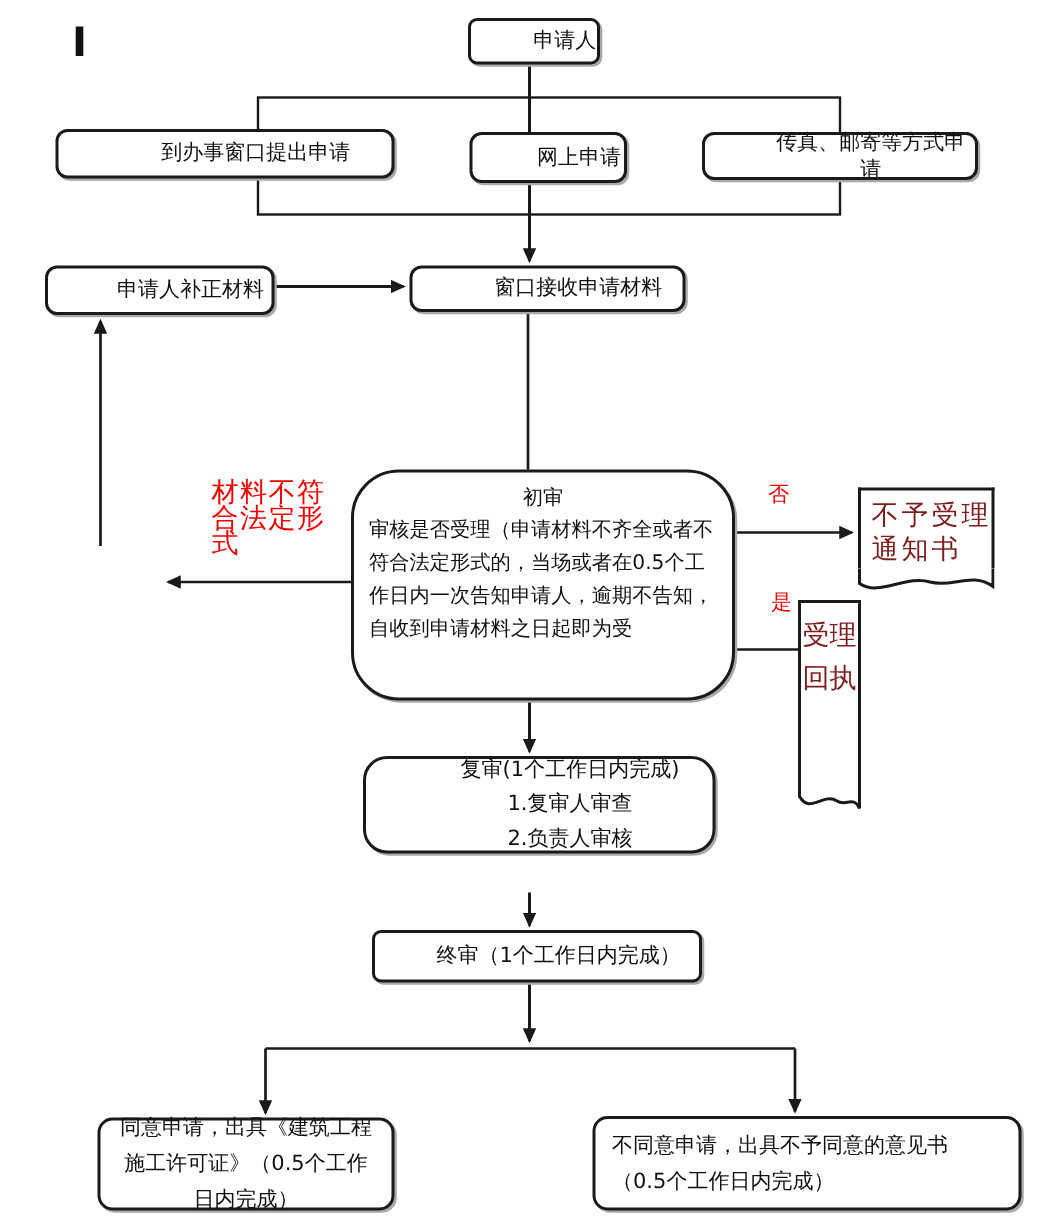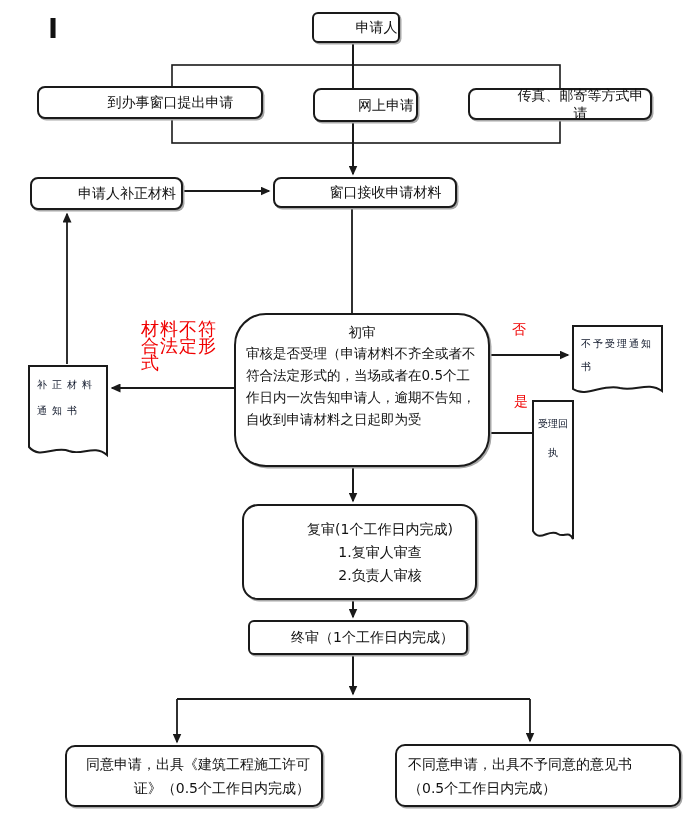--- a/index.html
+++ b/index.html
@@ -24,41 +24,41 @@
   #n-fax         { left:468px; top:88px;  width:184px; height:32px; }
   #n-supplement  { left:30px;  top:177px; width:153px; height:33px; }
   #n-receive     { left:273px; top:177px; width:184px; height:31px; }
   #n-first {
     left:234px; top:313px; width:256px; height:154px; border-radius:32px;
     display:block; padding:7px 10px 6px 10px; text-align:left;
     font-size:13.5px; line-height:22px;
   }
   #n-first .fr-title { text-align:center; line-height:20px; }
   #n-second {
-    left:242px; top:504px; width:235px; height:96px; border-radius:16px;
+    left:242px; top:504px; width:235px; height:65px; border-radius:16px;
     flex-direction:column; line-height:23px;
   }
   #n-final {
     left:248px; top:620px; width:220px; height:35px; border-radius:6px;
     justify-content:flex-start; 
   }
   #n-agree {
-    left:65px; top:745px; width:258px; height:62px; border-radius:10px;
-    padding:5px 11px; text-align:right; line-height:24px;
+    left:65px; top:745px; width:198px; height:62px; border-radius:10px;
+    padding:5px 11px; text-align:center; line-height:24px;
   }
   #n-disagree {
     left:395px; top:744px; width:286px; height:63px; border-radius:10px;
     padding:5px 11px; text-align:left; line-height:24px;
   }
   
   .doc { position:absolute; z-index:2; }
   .doc-body {
     box-sizing:border-box; background:#ffffff;
     border:2px solid #1a1a1a; border-bottom:none;
-    font-size:10px; color:#0f172a;
+    font-size:18px; color:#7f1d1d;
   }
   .doc svg { display:block; }
   #d-correction { left:28px; top:365px; width:80px; }
   #d-correction .doc-body { width:80px; height:76px; padding:5px 0 0 7px; letter-spacing:5px; line-height:26px; }
   #d-reject { left:572px; top:325px; width:91px; }
   #d-reject .doc-body { width:91px; height:54px; padding:5px 0 0 7px; letter-spacing:2px; line-height:23px; }
   #d-receipt { left:532px; top:400px; width:42px; }
   #d-receipt .doc-body { width:42px; height:122px; padding-top:7px; text-align:center; line-height:29px; word-break:break-all; }
   
   .red-label { position:absolute; z-index:3; color:#f00000; font-size:14px; }
@@ -155,26 +155,20 @@
   </div>
 
   <div class="node" id="n-agree">
     <span>同意申请，出具《建筑工程施工许可证》（0.5个工作日内完成）</span>
   </div>
 
   <div class="node" id="n-disagree">
     <span>不同意申请，出具不予同意的意见书（0.5个工作日内完成）</span>
   </div>
 
-  <div class="doc" id="d-correction">
-    <div class="doc-body">补正材料通知书</div>
-    <svg width="80" height="20" viewBox="0 0 80 20">
-      <path d="M1,0 L1,6 C12,19 27,4 41,10 C54,15 66,3 79,14 L79,0" fill="#ffffff" stroke="#1a1a1a" stroke-width="2"></path>
-    </svg>
-  </div>
 
   <div class="doc" id="d-reject">
     <div class="doc-body">不予受理通知书</div>
     <svg width="91" height="20" viewBox="0 0 91 20">
       <path d="M1,0 L1,10 C14,19 32,4 48,9 C63,13 76,2 90,12 L90,0" fill="#ffffff" stroke="#1a1a1a" stroke-width="2"></path>
     </svg>
   </div>
 
   <div class="doc" id="d-receipt">
     <div class="doc-body">受理回执</div>

